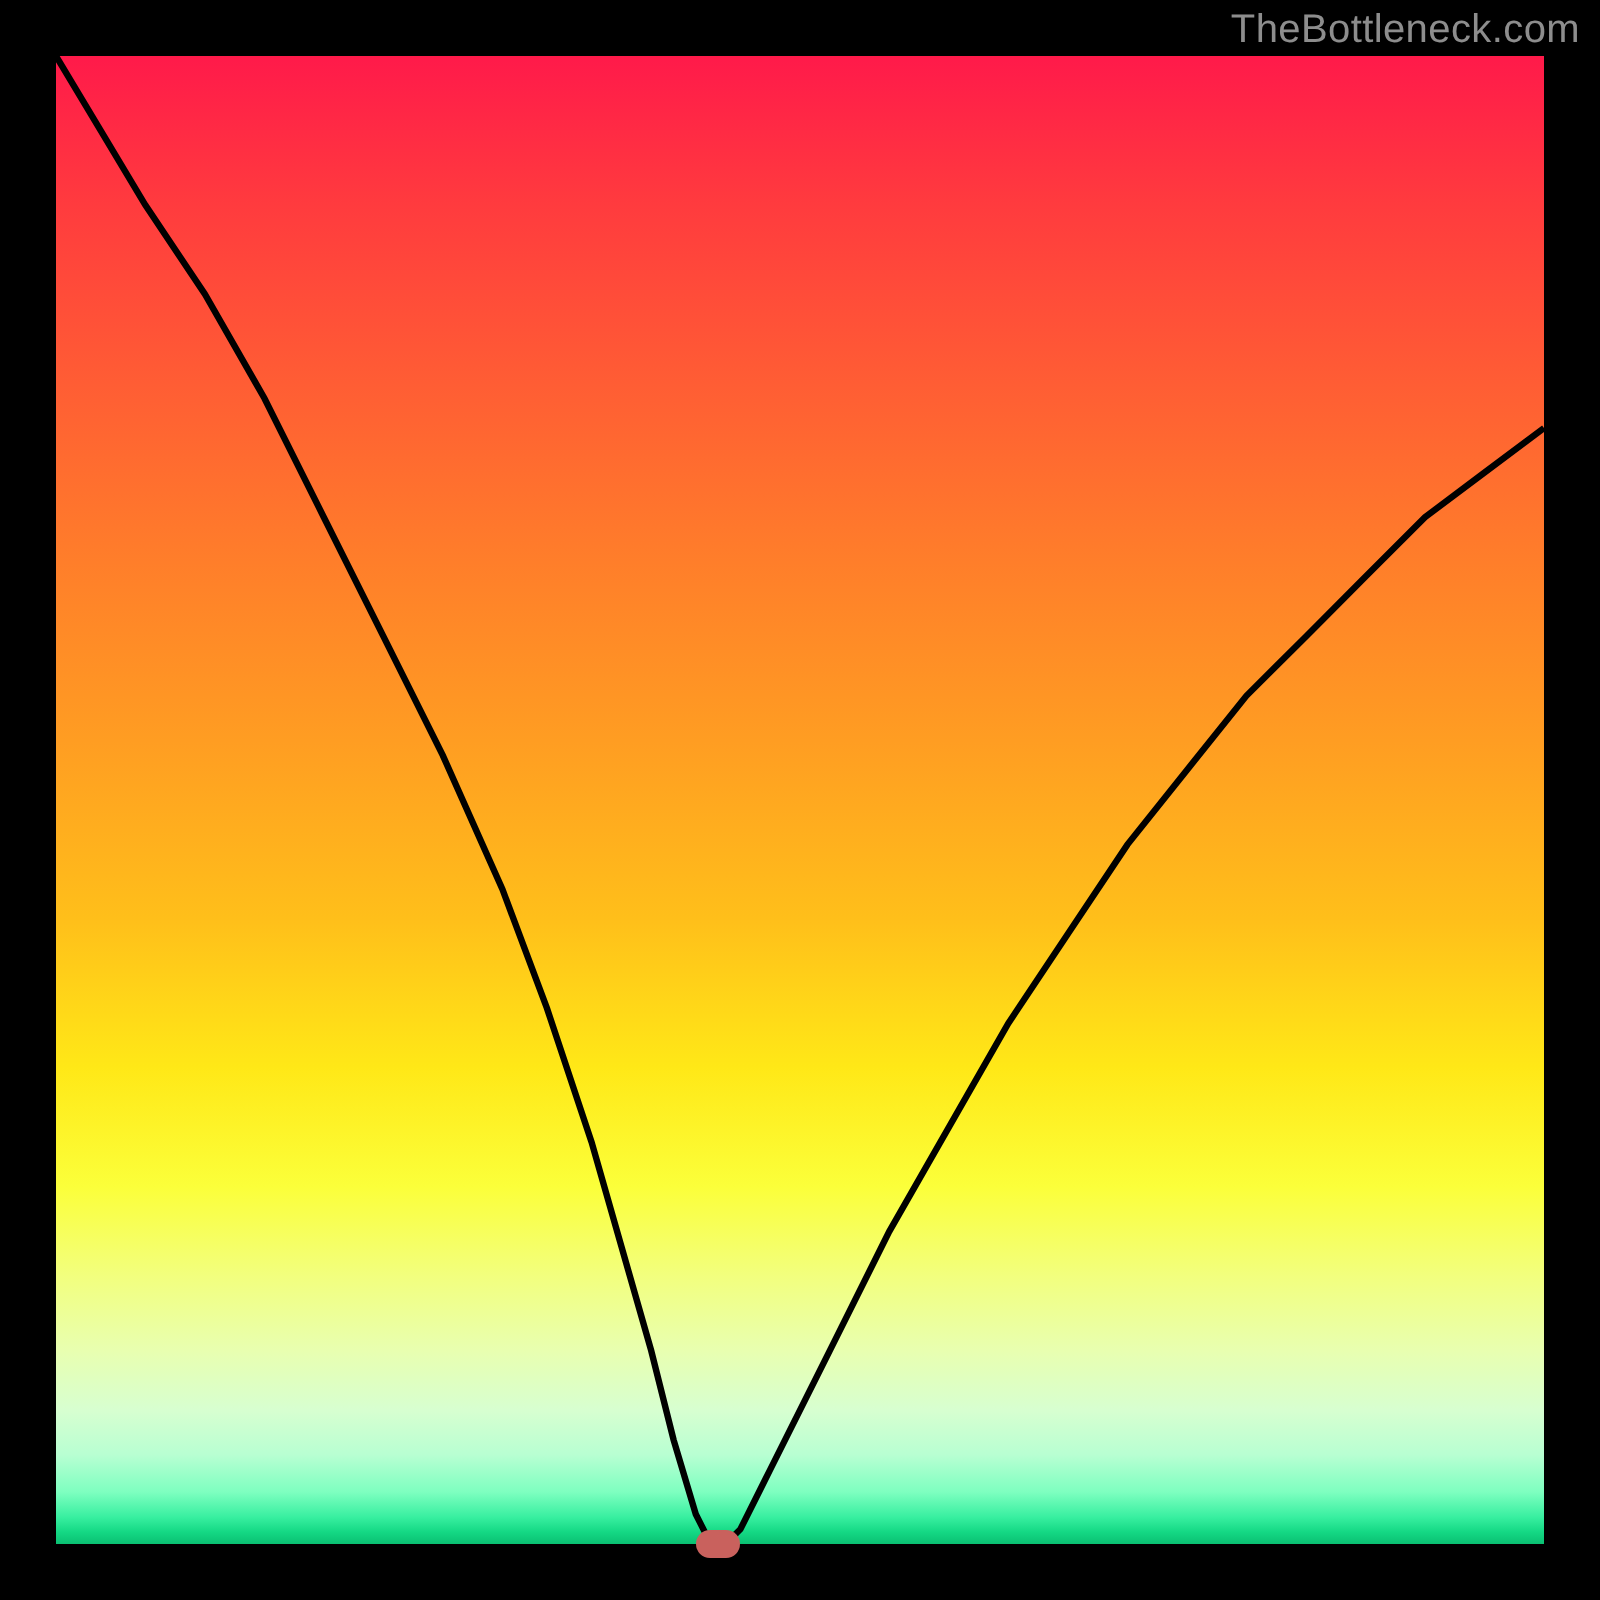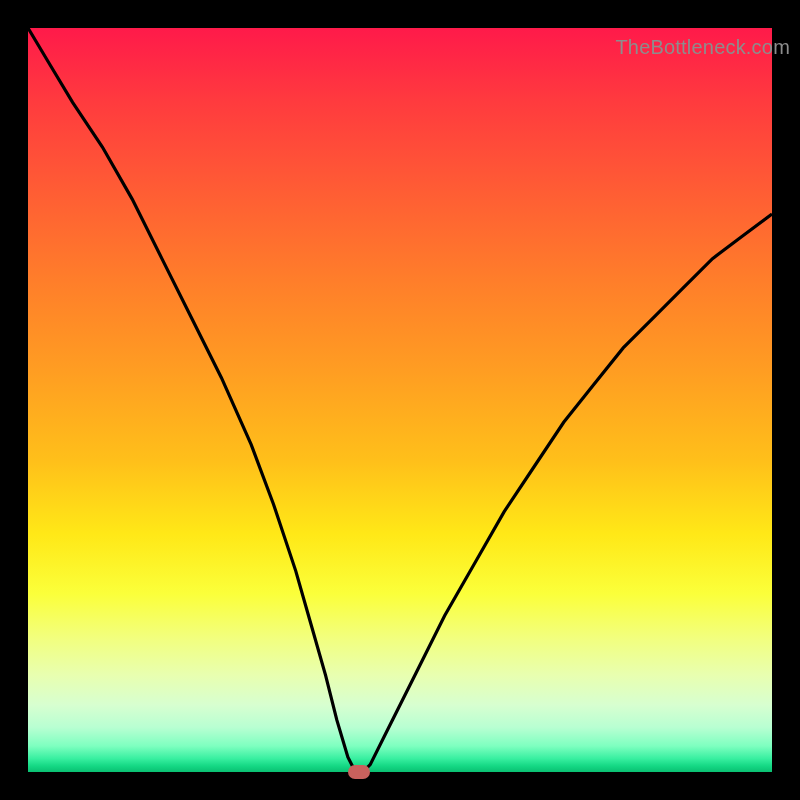--- a/index.html
+++ b/index.html
@@ -62,21 +62,20 @@
   }
   .watermark {
     position: absolute;
     top: 4px;
     right: 10px;
     color: #8d8d8d;
     font-size: 20px;
     font-weight: 500;
     letter-spacing: 0.2px;
     user-select: none;
-    margin-top: 32px;
   }
 </style>
 </head>
 <body>
 
 <div class="frame">
   <div class="plot">
     <svg class="curve" viewBox="0 0 744 744" preserveAspectRatio="none">
       <path d="M 0.0 0.0 L 22.3 37.2 L 44.6 74.4 L 74.4 119.0 L 104.2 171.1 L 133.9 230.6 L 163.7 290.2 L 193.4 349.7 L 223.2 416.6 L 245.5 476.2 L 267.8 543.1 L 282.7 595.2 L 297.6 647.3 L 308.8 691.9 L 319.9 729.1 L 327.4 744.0 L 334.8 744.0 L 342.2 736.6 L 357.1 706.8 L 386.9 647.3 L 416.6 587.8 L 446.4 535.7 L 476.2 483.6 L 505.9 439.0 L 535.7 394.3 L 565.4 357.1 L 595.2 319.9 L 625.0 290.2 L 654.7 260.4 L 684.5 230.6 L 714.2 208.3 L 744.0 186.0" fill="none" stroke="#000" stroke-width="3.2"></path>
     </svg>

